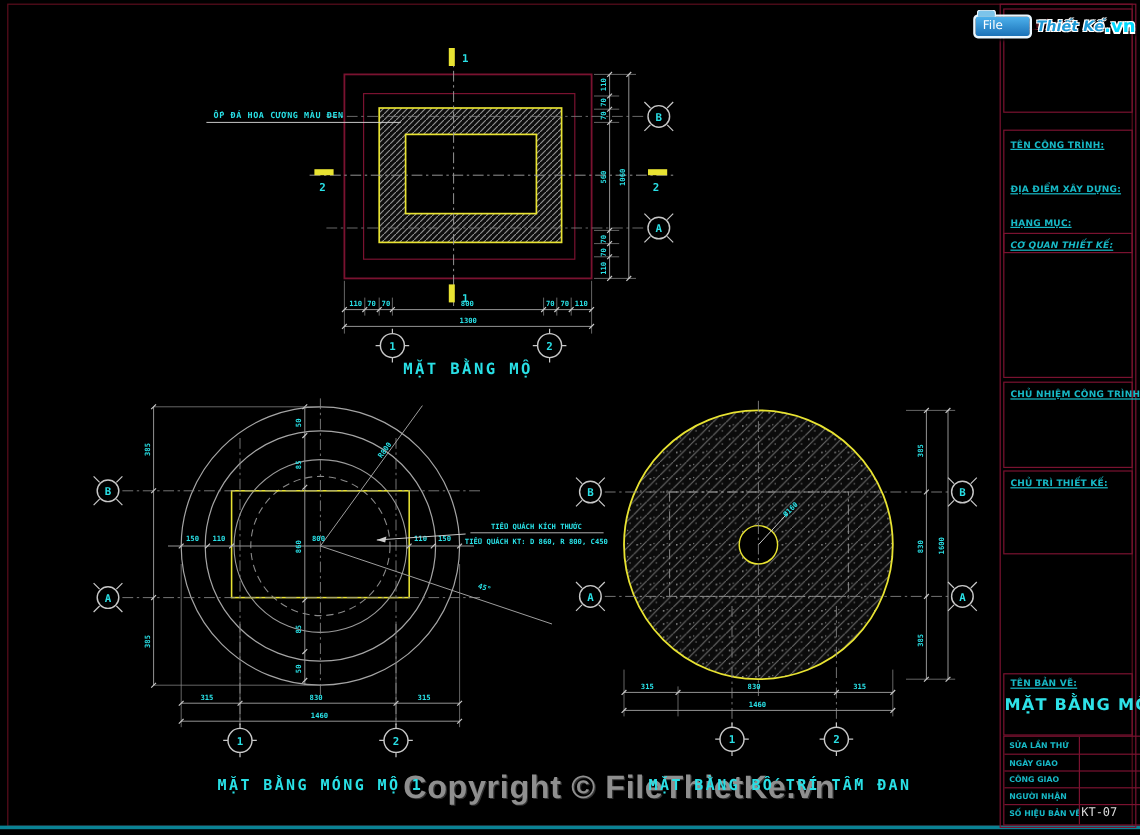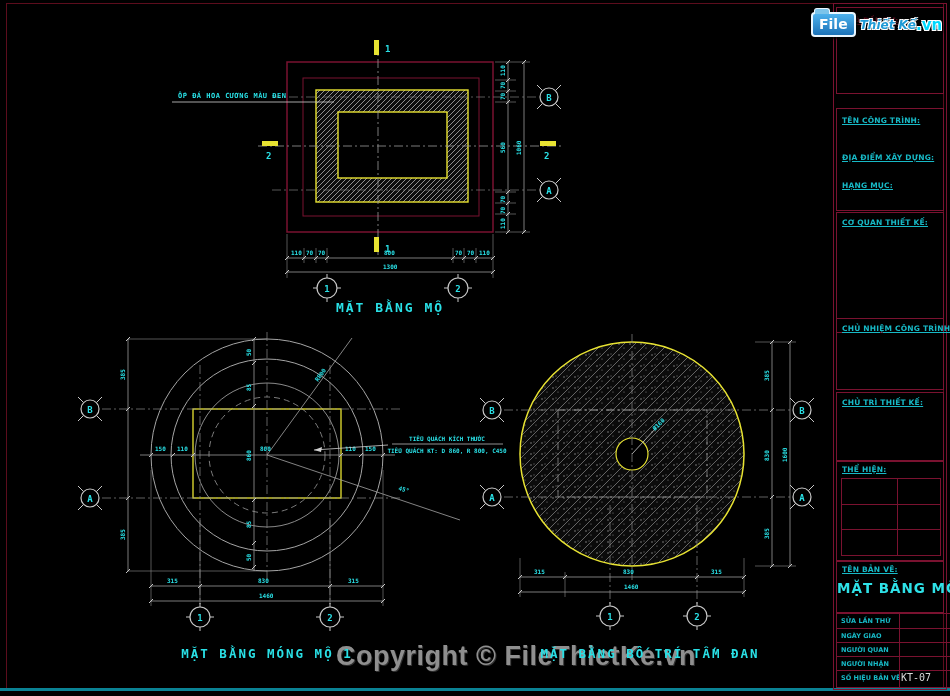--- a/index.html
+++ b/index.html
@@ -43,21 +43,21 @@
   .tb-row .lab{position:absolute;left:4px;top:3px;color:#17b9c6;font-size:6.5px;
                font-weight:bold;white-space:nowrap;}
   .tb-row .val{position:absolute;left:64px;top:1px;width:40px;
                color:#d9d9d9;font-size:10px;font-family:"DejaVu Sans Mono",monospace;}
   .tb-vline{position:absolute;left:62px;top:0;width:0;height:100%;border-left:1px solid #7a1230;}
 
   
   .logo{position:absolute;left:811px;top:12px;z-index:4;display:flex;align-items:center;
         white-space:nowrap;font-family:"DejaVu Sans",sans-serif;}
   .logo-file{position:relative;display:inline-block;background:linear-gradient(#4db1ec,#1b72b8);
-             color:#fff;font-size:14px;font-weight:700;padding:2px 6px 3px 6px;border-radius:4px;
+             color:#fff;font-size:10px;font-weight:400;padding:2px 22px 3px 6px;border-radius:4px;
              border:2px solid #eaf7ff;box-shadow:2px 2px 2px rgba(0,0,0,.8);}
   .logo-file::before{content:"";position:absolute;left:1px;top:-6px;width:14px;height:5px;
              background:#7cc4ea;border:1px solid #eaf7ff;border-bottom:none;
              border-radius:3px 3px 0 0;}
   .logo-brand{color:#1e9ad6;font-size:12px;font-weight:800;margin-left:4px;
       text-shadow:-1px -1px 0 #fff,1px -1px 0 #fff,-1px 1px 0 #fff,1px 1px 0 #fff,2px 3px 2px #000;font-style:italic;}
   .logo-vn{color:#00d9ff;font-size:15px;font-weight:800;
       text-shadow:-1px -1px 0 #fff,1px -1px 0 #fff,-1px 1px 0 #fff,1px 1px 0 #fff,2px 3px 2px #000;}
 </style>
 </head>
@@ -305,51 +305,43 @@
 
   <div class="tb">
     <div class="box" style="top:3px;height:85px;">
       <span class="tb-label-red" style="top:8px;">NHÀ ĐẦU TƯ:</span>
     </div>
     <div class="box" style="top:104px;height:101px;">
       <span class="tb-label" style="top:7px;">TÊN CÔNG TRÌNH:</span>
       <span class="tb-label" style="top:44px;">ĐỊA ĐIỂM XÂY DỰNG:</span>
       <span class="tb-label" style="top:72px;">HẠNG MỤC:</span>
     </div>
-    <div class="box" style="top:208px;height:119px;">
+    <div class="box" style="top:190px;height:119px;font-style:italic;">
       <span class="tb-label" style="top:5px;">CƠ QUAN THIẾT KẾ:</span>
     </div>
     <div class="box" style="top:314px;height:70px;">
       <span class="tb-label" style="top:5px;">CHỦ NHIỆM CÔNG TRÌNH:</span>
     </div>
     <div class="box" style="top:376px;height:68px;margin-top:12px;">
       <span class="tb-label" style="top:5px;">CHỦ TRÌ THIẾT KẾ:</span>
-    </div>
-    <div class="box" style="top:456px;height:99px;">
-      <span class="tb-label" style="top:4px;">THỂ HIỆN:</span>
-      <div class="tb-grid">
-        <div class="cell" style="left:0;top:25px;width:100%;border-top-width:1px;"></div>
-        <div class="cell" style="left:0;top:50px;width:100%;border-top-width:1px;"></div>
-        <div class="cell" style="left:56%;top:0;height:100%;border-left-width:1px;"></div>
-      </div>
     </div>
     <div class="box" style="top:557px;height:50px;">
       <span class="tb-label" style="top:3px;">TÊN BẢN VẼ:</span>
       <div class="tb-big" style="top:18px;">MẶT BẰNG MỘ</div>
     </div>
     <div class="box" style="top:609px;height:73px;padding-left:40px;">
       <div class="tb-table">
         <div class="tb-row" style="top:0;border-top:none;">
           <span class="lab">SỬA LẦN THỨ</span>
         </div>
         <div class="tb-row" style="top:14px;">
           <span class="lab">NGÀY GIAO</span>
         </div>
         <div class="tb-row" style="top:28px;">
-          <span class="lab">NGƯỜI QUAN</span>
+          <span class="lab">CÔNG GIAO</span>
         </div>
         <div class="tb-row" style="top:42px;">
           <span class="lab">NGƯỜI NHẬN</span>
         </div>
         <div class="tb-row" style="top:56px;height:16px;">
           <span class="lab">SỐ HIỆU BẢN VẼ</span>
           <span class="val">KT-07</span>
         </div>
         <div class="tb-vline"></div>
       </div>

